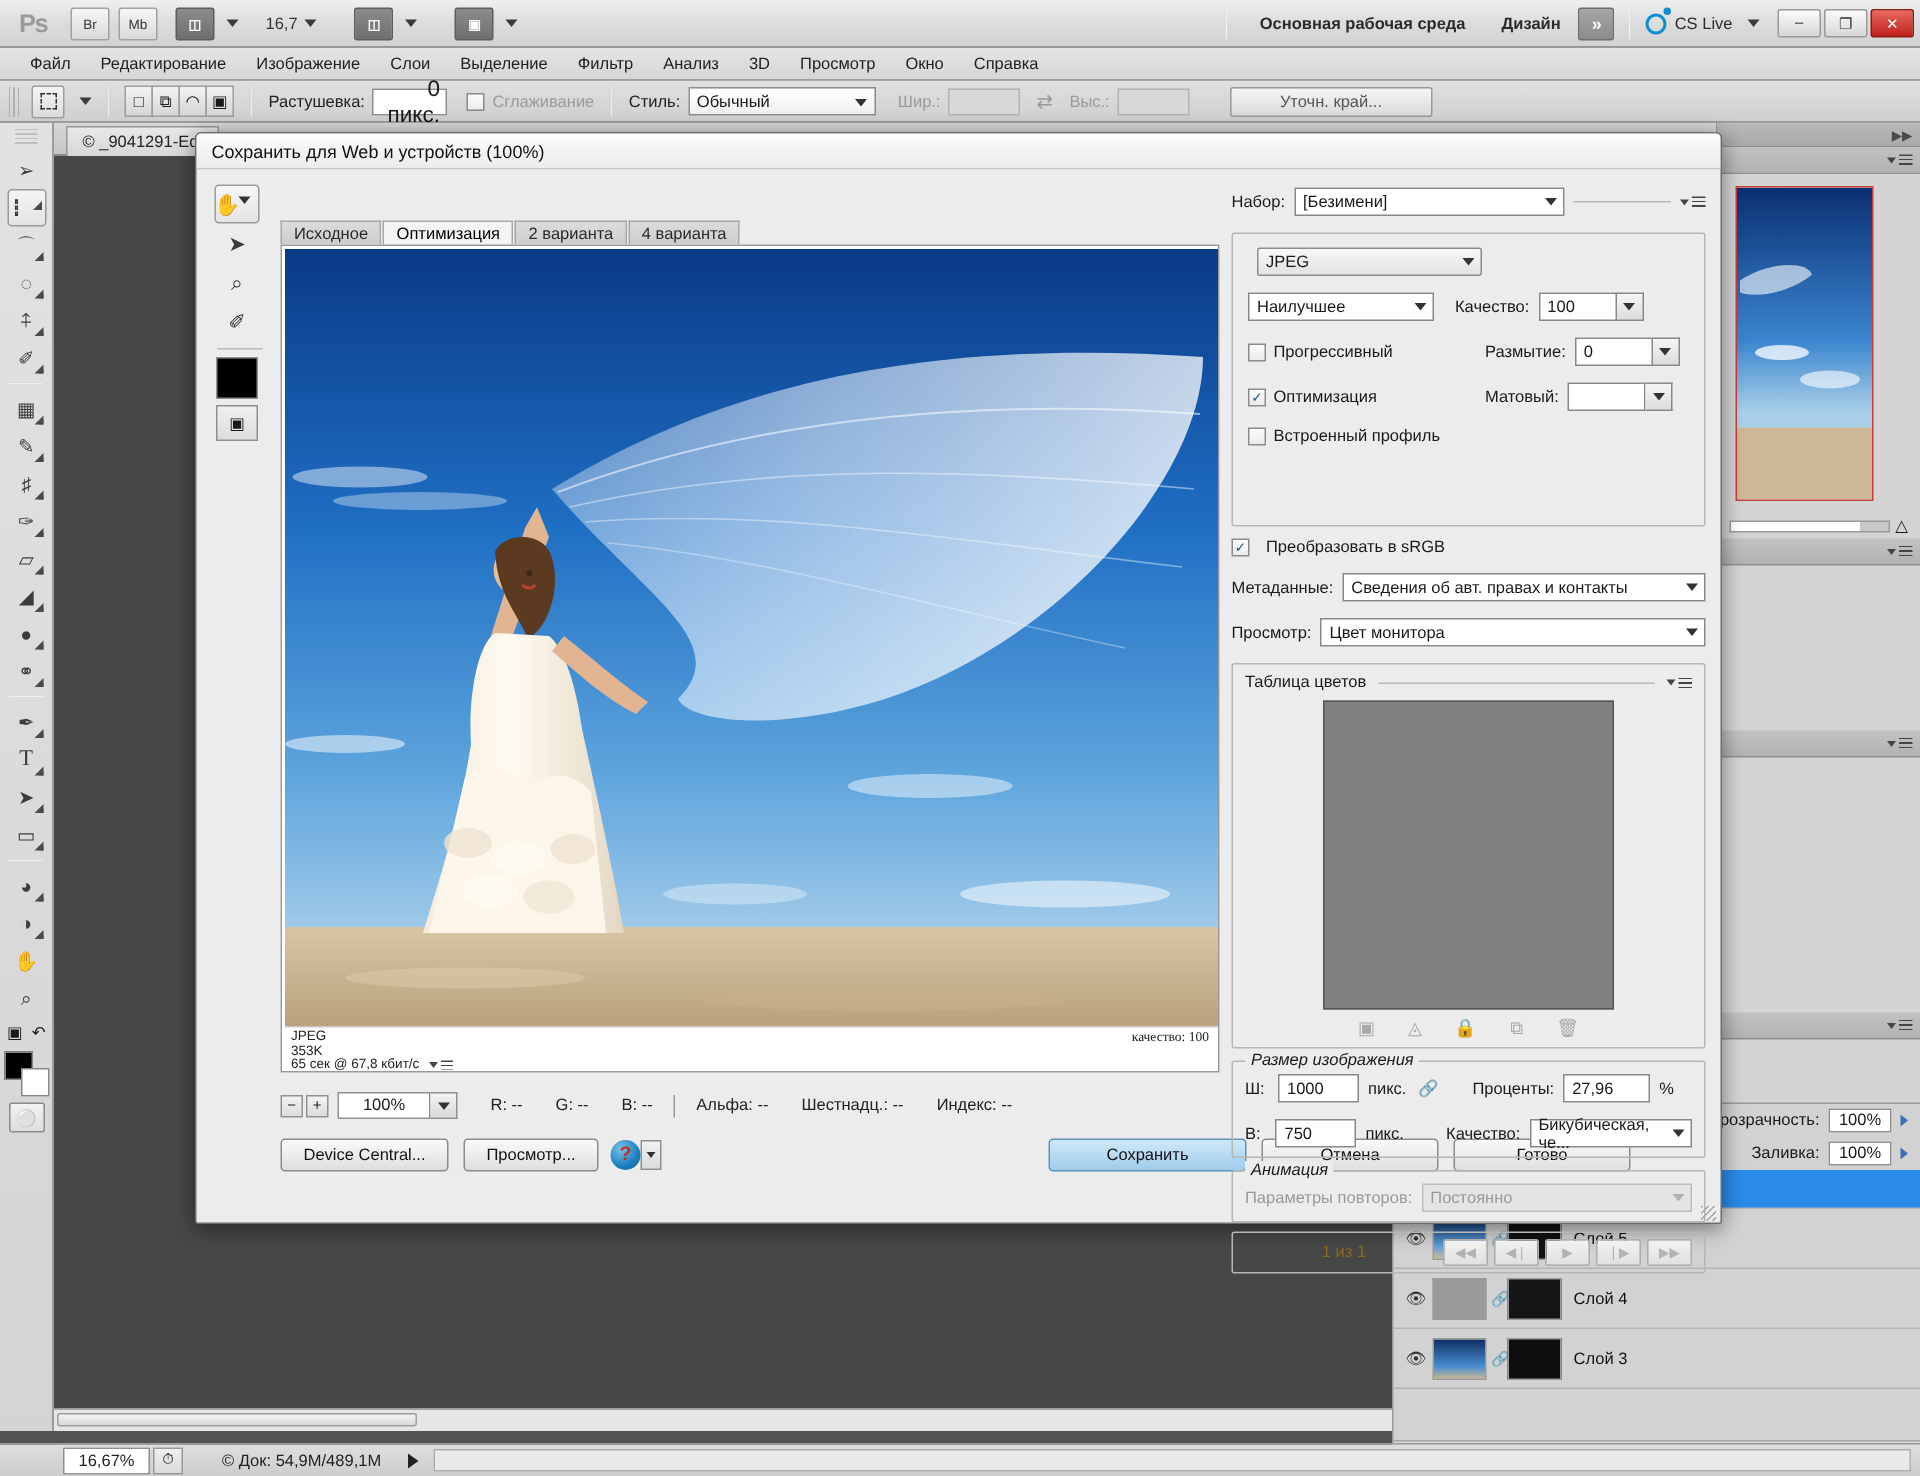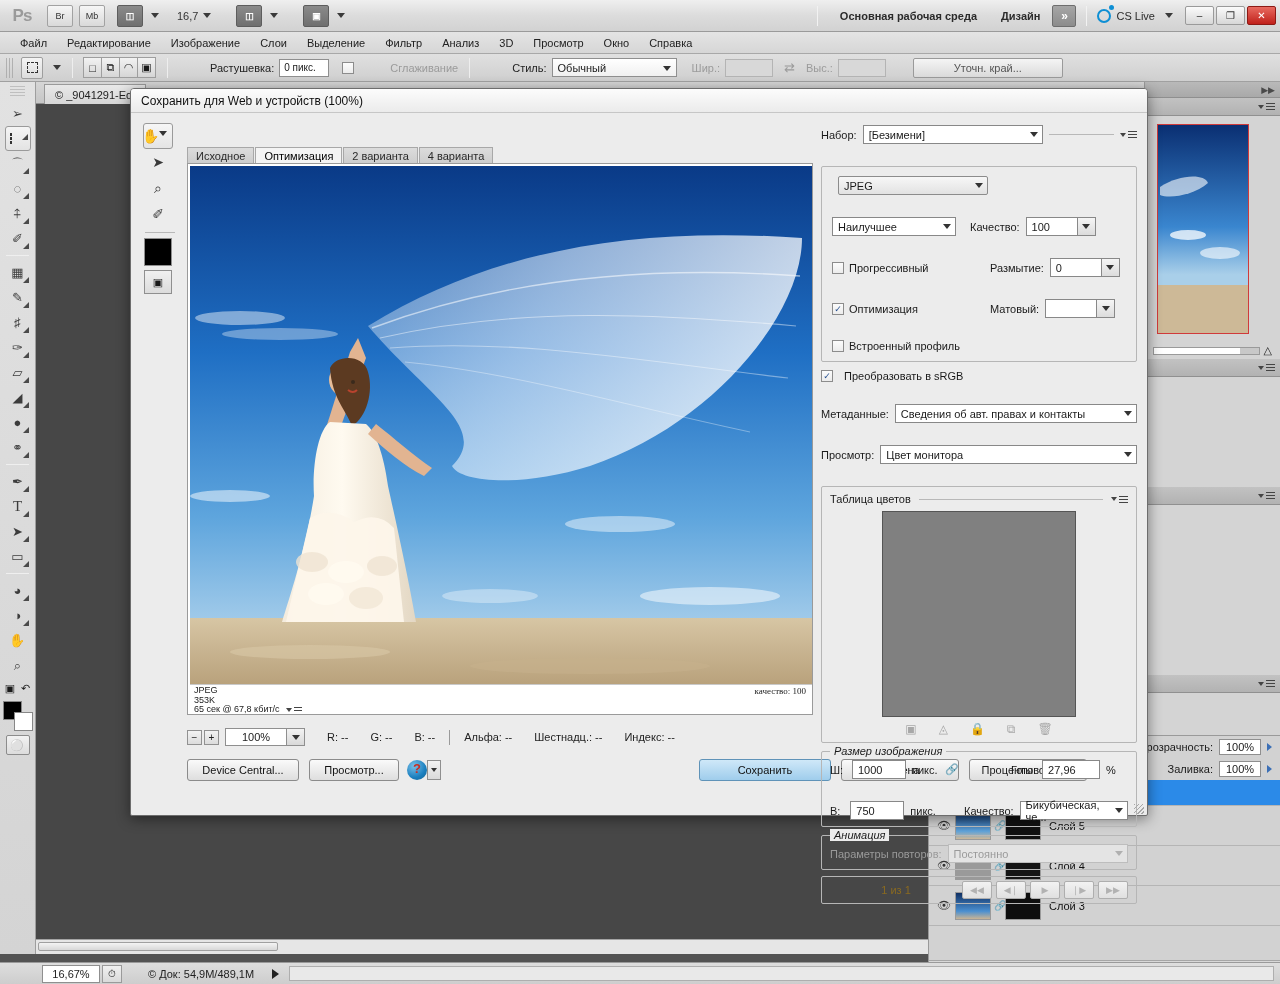--- a/index.html
+++ b/index.html
@@ -72,24 +72,24 @@
     background: linear-gradient(180deg,#e0e0e0,#cfcfcf);
     border-bottom:1px solid #a0a0a0;
     display:flex; align-items:center; padding-left:6px; gap:5px;
   }
   .grip { width:7px;height:20px;
      background: repeating-linear-gradient(90deg,#a6a6a6 0 1px,transparent 1px 3px);
      opacity:.8; margin-right:3px;}
   .marqbtn { width:22px;height:22px;border:1px solid #9e9e9e;border-radius:2px;
      background:linear-gradient(180deg,#f4f4f4,#dcdcdc); display:flex;align-items:center;justify-content:center;}
   .dashbox{width:11px;height:11px;border:1px dashed #333;}
-  .optlabel{font-size:11px;color:#222;margin-left:31px;}
+  .optlabel{font-size:11px;color:#222;}
   .optlabel.dim{color:#9b9b9b;}
-  .tinput{height:18px;border:1px solid #8f8f8f;background:#fff;font-size:10px;
-      padding:0 4px; display:flex;align-items:center;}
+  .tinput{height:18px;border:1px solid #8f8f8f;background:#fff;font-size:15px;
+      padding:0 4px; display:flex;align-items:center;text-align:right;}
   .tinput.dis{background:#d8d8d8;border-color:#b4b4b4;color:#9b9b9b;}
   .sel{height:19px;border:1px solid #8f8f8f;background:linear-gradient(180deg,#fff,#f0f0f0);
       font-size:11px;padding:0 18px 0 5px; display:flex;align-items:center;position:relative;}
   .sel:after{content:"";position:absolute;right:5px;top:7px;width:0;height:0;
       border-left:4px solid transparent;border-right:4px solid transparent;border-top:5px solid #333;}
   .obtn{height:20px;border:1px solid #9a9a9a;border-radius:2px;
       background:linear-gradient(180deg,#f5f5f5,#dadada);font-size:11px;
       display:flex;align-items:center;justify-content:center;padding:0 12px;color:#555;}
   .optsep{width:1px;height:20px;background:#ababab;margin:0 6px;border-right:1px solid #eee;}
   .groupbtns{display:flex;}
@@ -227,21 +227,21 @@
      display:flex;align-items:center;justify-content:center;padding:0 12px;color:#111;}
   .fbtn.primary{background:linear-gradient(180deg,#cfe8f8,#9fcdec);border-color:#5f93b8;}
   .globe{width:20px;height:20px;border-radius:50%;
      background:radial-gradient(circle at 35% 30%,#7ac0e8,#1a7fbf 60%,#14628f);position:relative;}
   .globe:after{content:"?";position:absolute;left:6px;top:1px;color:#c92d22;font-weight:bold;font-size:13px;}
   .gdrop{width:14px;height:20px;border:1px solid #8f8f8f;background:linear-gradient(180deg,#f2f2f2,#dadada);
      display:flex;align-items:center;justify-content:center;}
 
   
   .settings{position:absolute;left:690px;top:12px;width:316px;}
-  .row{display:flex;align-items:center;margin-bottom:22px;gap:6px;}
+  .row{display:flex;align-items:center;margin-bottom:11px;gap:6px;}
   .lbl{font-size:11px;color:#1a1a1a;white-space:nowrap;}
   .lbl.dim{color:#9a9a9a;}
   .combo{height:19px;border:1px solid #888;background:#fff;font-size:11px;
      display:flex;align-items:center;padding:0 20px 0 5px;position:relative;}
   .combo .arw{position:absolute;right:4px;top:0;bottom:0;display:flex;align-items:center;}
   .combo .arw i{width:0;height:0;border-left:4px solid transparent;border-right:4px solid transparent;border-top:5px solid #333;display:block;}
   .combo.raised{background:linear-gradient(180deg,#f7f7f7,#e2e2e2);border:1px solid #8c8c8c;border-radius:2px;}
   .combo.dis{background:#e4e4e4;border-color:#bdbdbd;color:#9a9a9a;}
   .combo.dis .arw i{border-top-color:#b0b0b0;}
   .spin{display:flex;}
@@ -342,21 +342,21 @@
       <span class="optlabel dim">Сглаживание</span>
     </div>
     <div class="optsep"></div>
     <span class="optlabel">Стиль:</span>
     <div class="sel" style="width:125px">Обычный</div>
     <span class="optlabel dim" style="margin-left:10px">Шир.:</span>
     <div class="tinput dis" style="width:48px"></div>
     <span class="optlabel dim" style="margin-left:6px;font-size:13px">⇄</span>
     <span class="optlabel dim" style="margin-left:6px">Выс.:</span>
     <div class="tinput dis" style="width:48px"></div>
-    <div class="obtn" style="width:150px;margin-left:22px">Уточн. край...</div>
+    <div class="obtn" style="width:135px;margin-left:22px">Уточн. край...</div>
   </div>
 
   <div class="toolbox">
     <div class="tb-grip"></div>
     <div class="tool noarrow">➢</div>
     <div class="tool sel">
         <span class="dashbox" style="width:13px;height:11px"></span>
       </div>
     <div class="tool">⌒</div>
     <div class="tool">◌</div>

